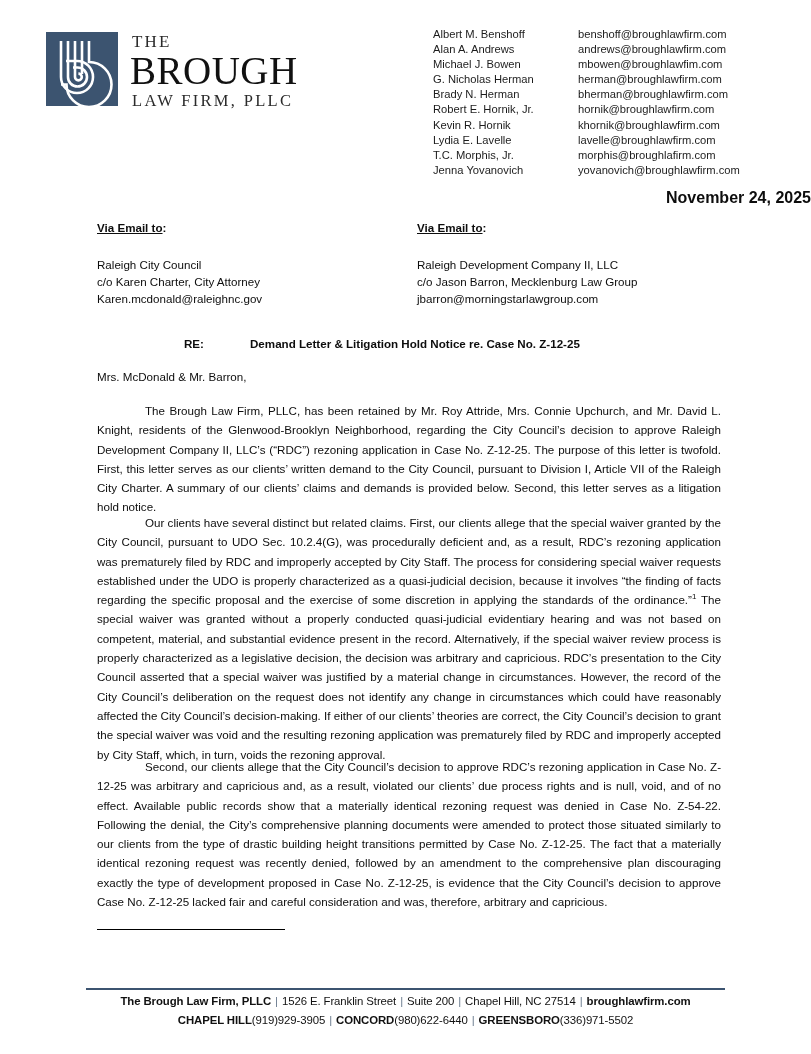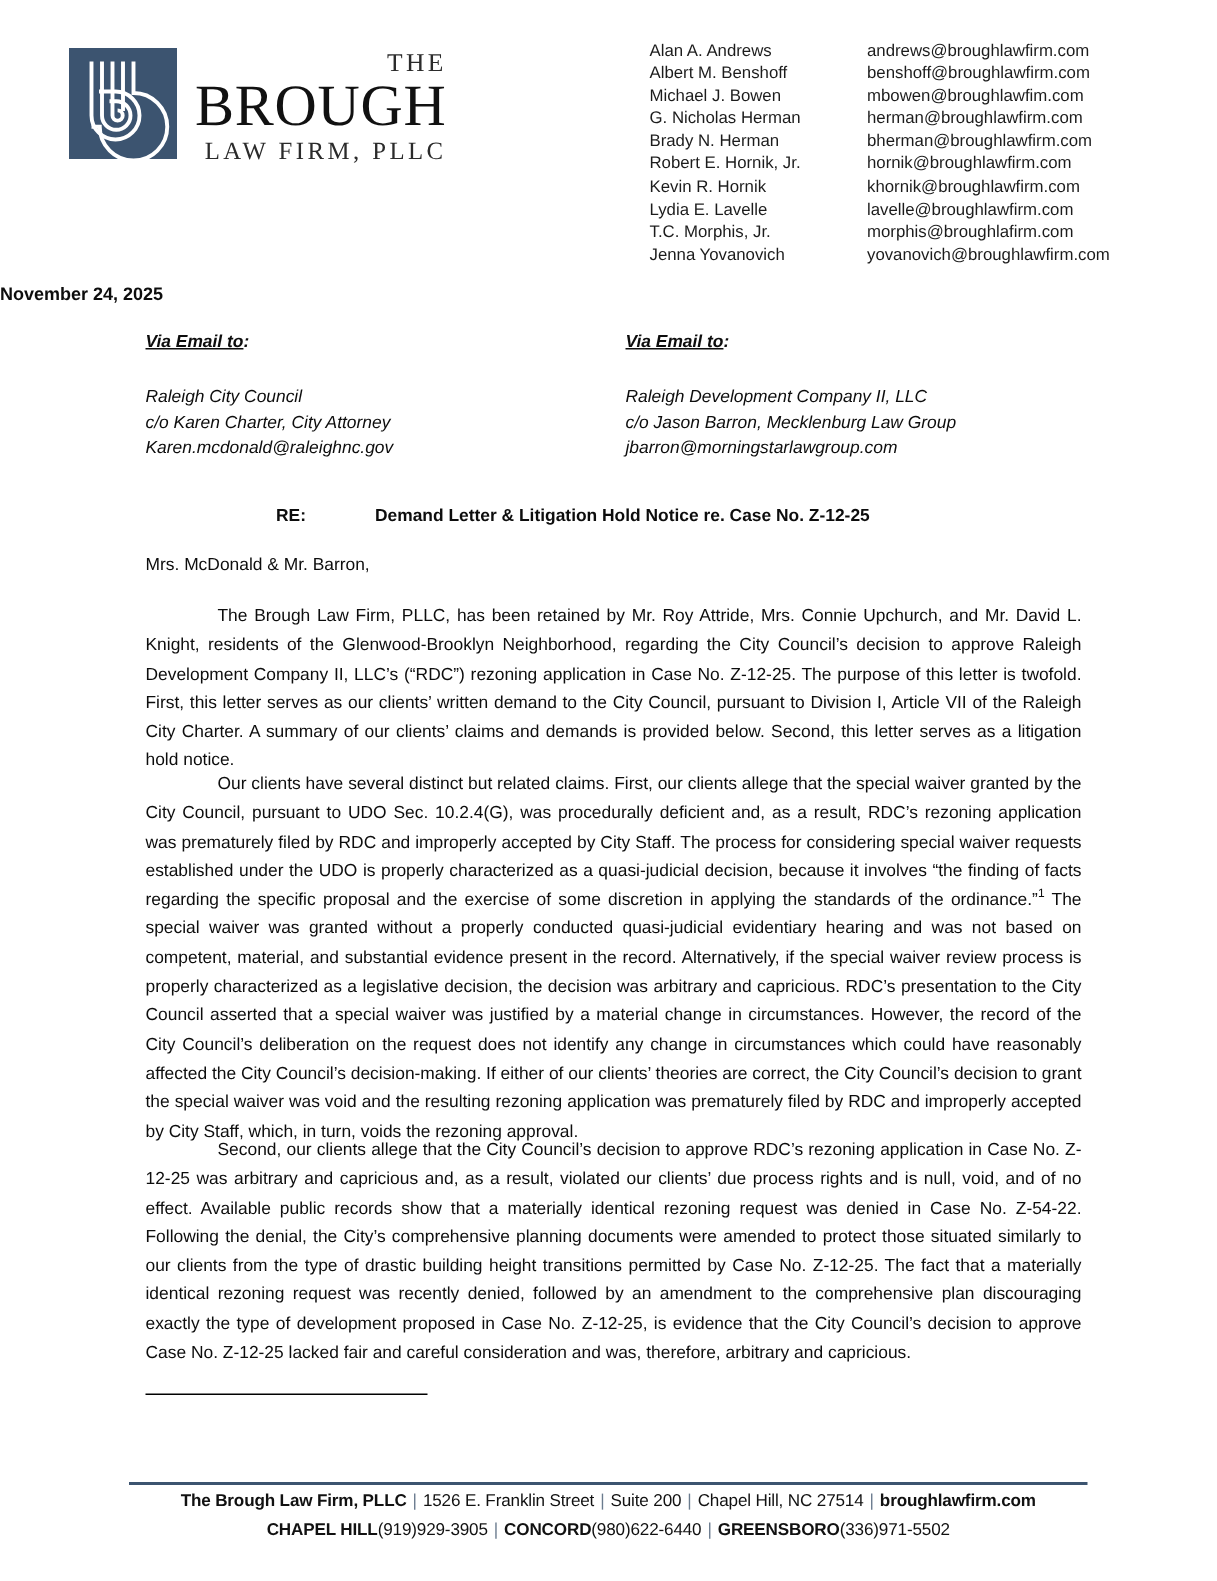--- a/index.html
+++ b/index.html
@@ -41,21 +41,20 @@
     position: relative;
     flex: none;
   }
   .logo-mark svg { display:block; }
   .logo-words {
     margin-left: 12px;
     padding-top: 1px;
     font-family: "Liberation Serif", serif;
     color: #1a1a1a;
     line-height: 1;
-    text-align: right;
   }
   .logo-the {
     font-size: 17px;
     letter-spacing: 2.2px;
     color: #2b2b2b;
     padding-left: 2px;
   }
   .logo-brough {
     font-size: 39px;
     letter-spacing: 0.5px;
@@ -90,31 +89,30 @@
     left: 0;
     top: 0;
     width: 811px;
     font-size: 11.6px;
     color: #0d0d0d;
   }
   .date-line {
     position: absolute;
     left: 0; top: 189px;
     width: 811px;
-    text-align: left;
+    text-align: right;
     font-weight: bold;
-    font-size: 12px;
+    font-size: 16px;
   }
   .addr-wrap {
     position: absolute;
     left: 97px;
     top: 221px;
     width: 660px;
     display: flex;
-    font-style: italic;
   }
   .addr-col { width: 320px; }
   .addr-col.right { margin-left: 0px; }
   .via {
     font-weight: bold;
     margin-bottom: 22px;
   }
   .via u { text-decoration: underline; }
   .addr-line { line-height: 17px; }
 
@@ -240,26 +238,26 @@
       </div>
       <div class="logo-words">
         <div class="logo-the">THE</div>
         <div class="logo-brough">BROUGH</div>
         <div class="logo-lawfirm">LAW FIRM, PLLC</div>
       </div>
     </div>
 
     <div class="roster">
       <div class="roster-row">
+        <span class="roster-name">Albert M. Benshoff</span>
+        <span class="roster-email">benshoff@broughlawfirm.com</span>
+      </div>
+      <div class="roster-row">
         <span class="roster-name">Alan A. Andrews</span>
         <span class="roster-email">andrews@broughlawfirm.com</span>
-      </div>
-      <div class="roster-row">
-        <span class="roster-name">Albert M. Benshoff</span>
-        <span class="roster-email">benshoff@broughlawfirm.com</span>
       </div>
       <div class="roster-row">
         <span class="roster-name">Michael J. Bowen</span>
         <span class="roster-email">mbowen@broughlawfim.com</span>
       </div>
       <div class="roster-row">
         <span class="roster-name">G. Nicholas Herman</span>
         <span class="roster-email">herman@broughlawfirm.com</span>
       </div>
       <div class="roster-row">

